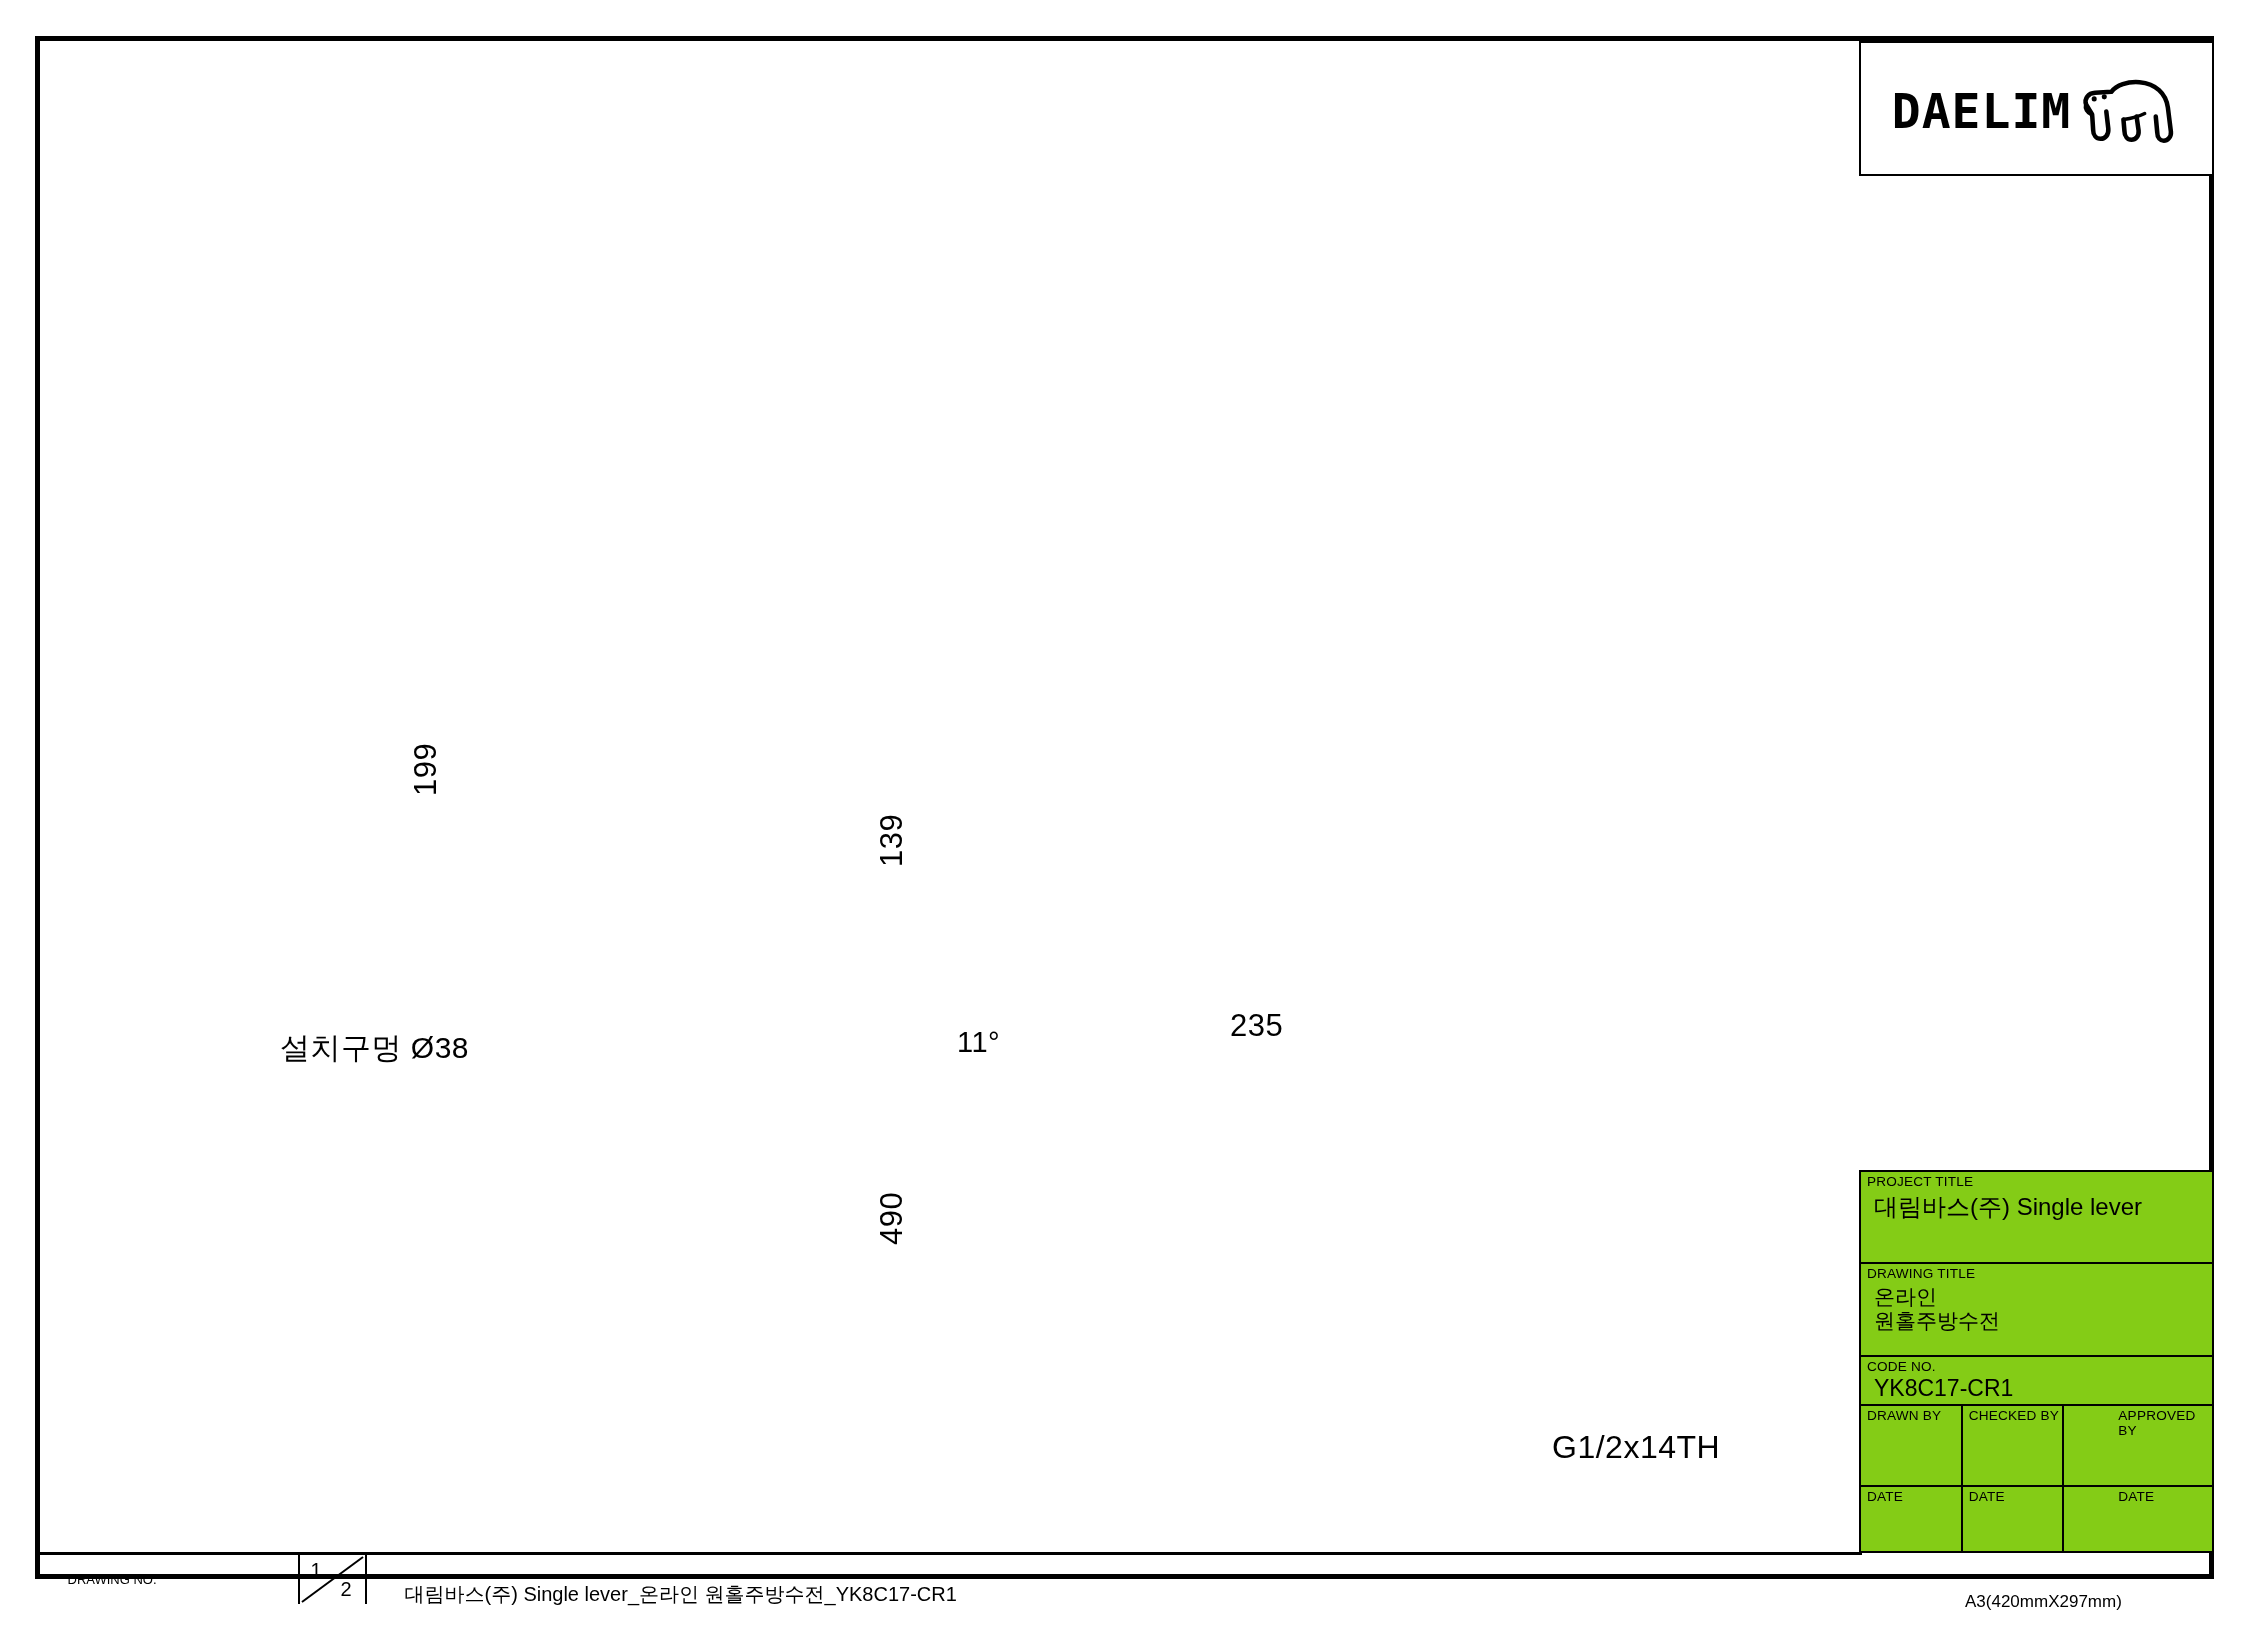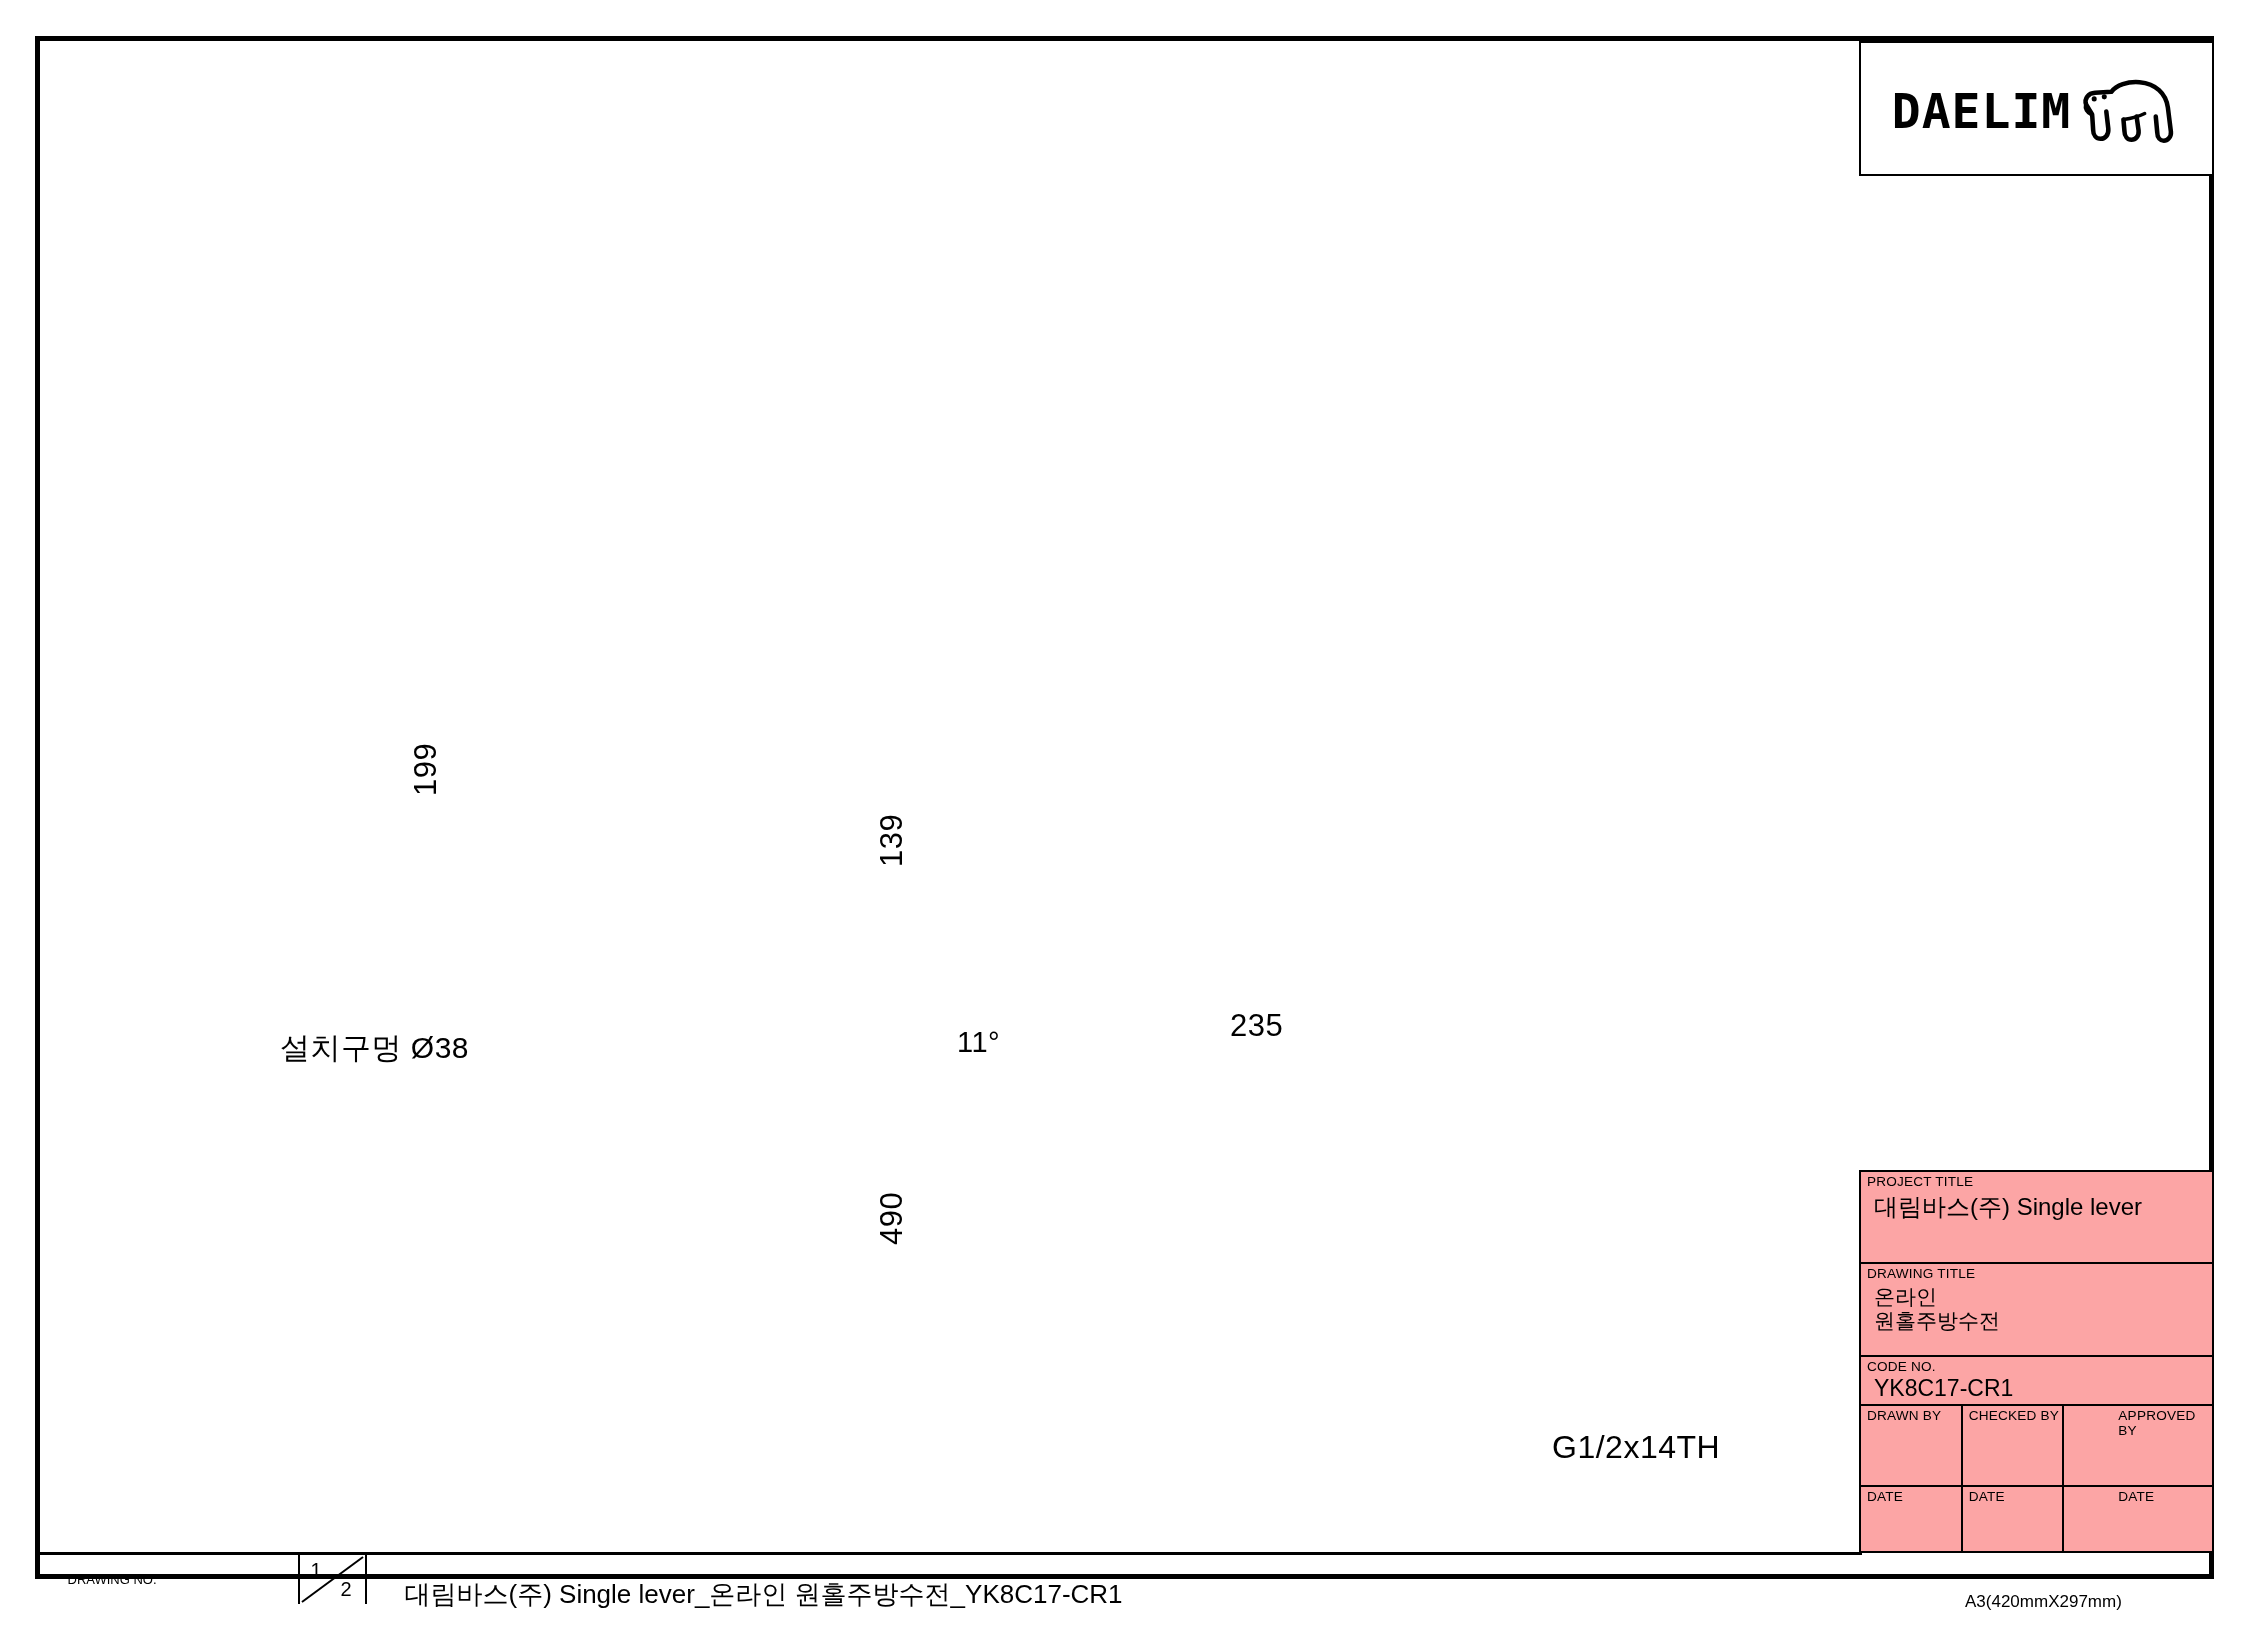--- a/index.html
+++ b/index.html
@@ -11,42 +11,42 @@
          border:5.5px solid #000;box-sizing:border-box;background:#fff;}
   
   .logo-box{position:absolute;left:1819px;top:-0.5px;width:355px;height:135px;
             border:2.5px solid #000;box-sizing:border-box;background:#fff;
             display:flex;justify-content:center;}
   .logo-inner{display:flex;align-items:center;gap:4px;transform:translateY(3px);}
   .logo-word{font-size:48px;font-weight:700;letter-spacing:1px;line-height:1;
              font-family:"DejaVu Sans Mono",monospace;}
   
   .titleblock{position:absolute;left:1819px;top:1129px;width:355px;height:383px;
-              border:2.5px solid #000;box-sizing:border-box;background:#fca5a5;
+              border:2.5px solid #000;box-sizing:border-box;background:#84cc16;
               display:flex;flex-direction:column;}
   .tb-row{border-bottom:2.5px solid #000;box-sizing:border-box;position:relative;}
   .tb-row:last-child{border-bottom:none;}
   .tb-cap{font-size:13.6px;letter-spacing:0.2px;padding:3px 0 0 6px;line-height:1.1;}
   .tb-val{font-size:24px;padding:3px 12px 0 13px;line-height:1.15;}
   .tb-val.small{font-size:21px;}
   .tb-split{display:flex;height:100%;}
   .tb-cell{flex:1;border-right:2.5px solid #000;box-sizing:border-box;}
   .tb-cell:last-child{border-right:none;margin-left:48px;}
   
   .botbar{position:absolute;left:-0.5px;top:1511px;width:1822px;height:52px;
           border-top:3.5px solid #000;box-sizing:border-box;display:flex;}
   .bb-no{width:260px;border-right:2.5px solid #000;box-sizing:border-box;
          display:flex;align-items:center;}
   .bb-no span{font-size:13px;padding-left:28px;}
   .bb-page{width:67px;border-right:2.5px solid #000;box-sizing:border-box;position:relative;}
   .bb-page .n1{position:absolute;left:11px;top:4px;font-size:20px;}
   .bb-page .n2{position:absolute;right:13px;bottom:3px;font-size:20px;}
   .bb-page .slash{position:absolute;left:0;top:0;width:100%;height:100%;}
   .bb-title{flex:1;display:flex;align-items:center;}
-  .bb-title span{font-size:26px;padding-left:38px;margin-top:30px;}
+  .bb-title span{font-size:20px;padding-left:38px;margin-top:30px;}
   
   .papersize{position:absolute;left:1965px;top:1592px;font-size:17px;}
   
   .canvas{position:absolute;left:0;top:0;width:2250px;height:1649px;
           pointer-events:none;}
   
   .dim{position:absolute;font-size:31px;letter-spacing:0.5px;white-space:nowrap;}
   .dim.rot{transform-origin:0 0;transform:rotate(-90deg);}
   .dim.ko{font-size:30px;}
 </style>

